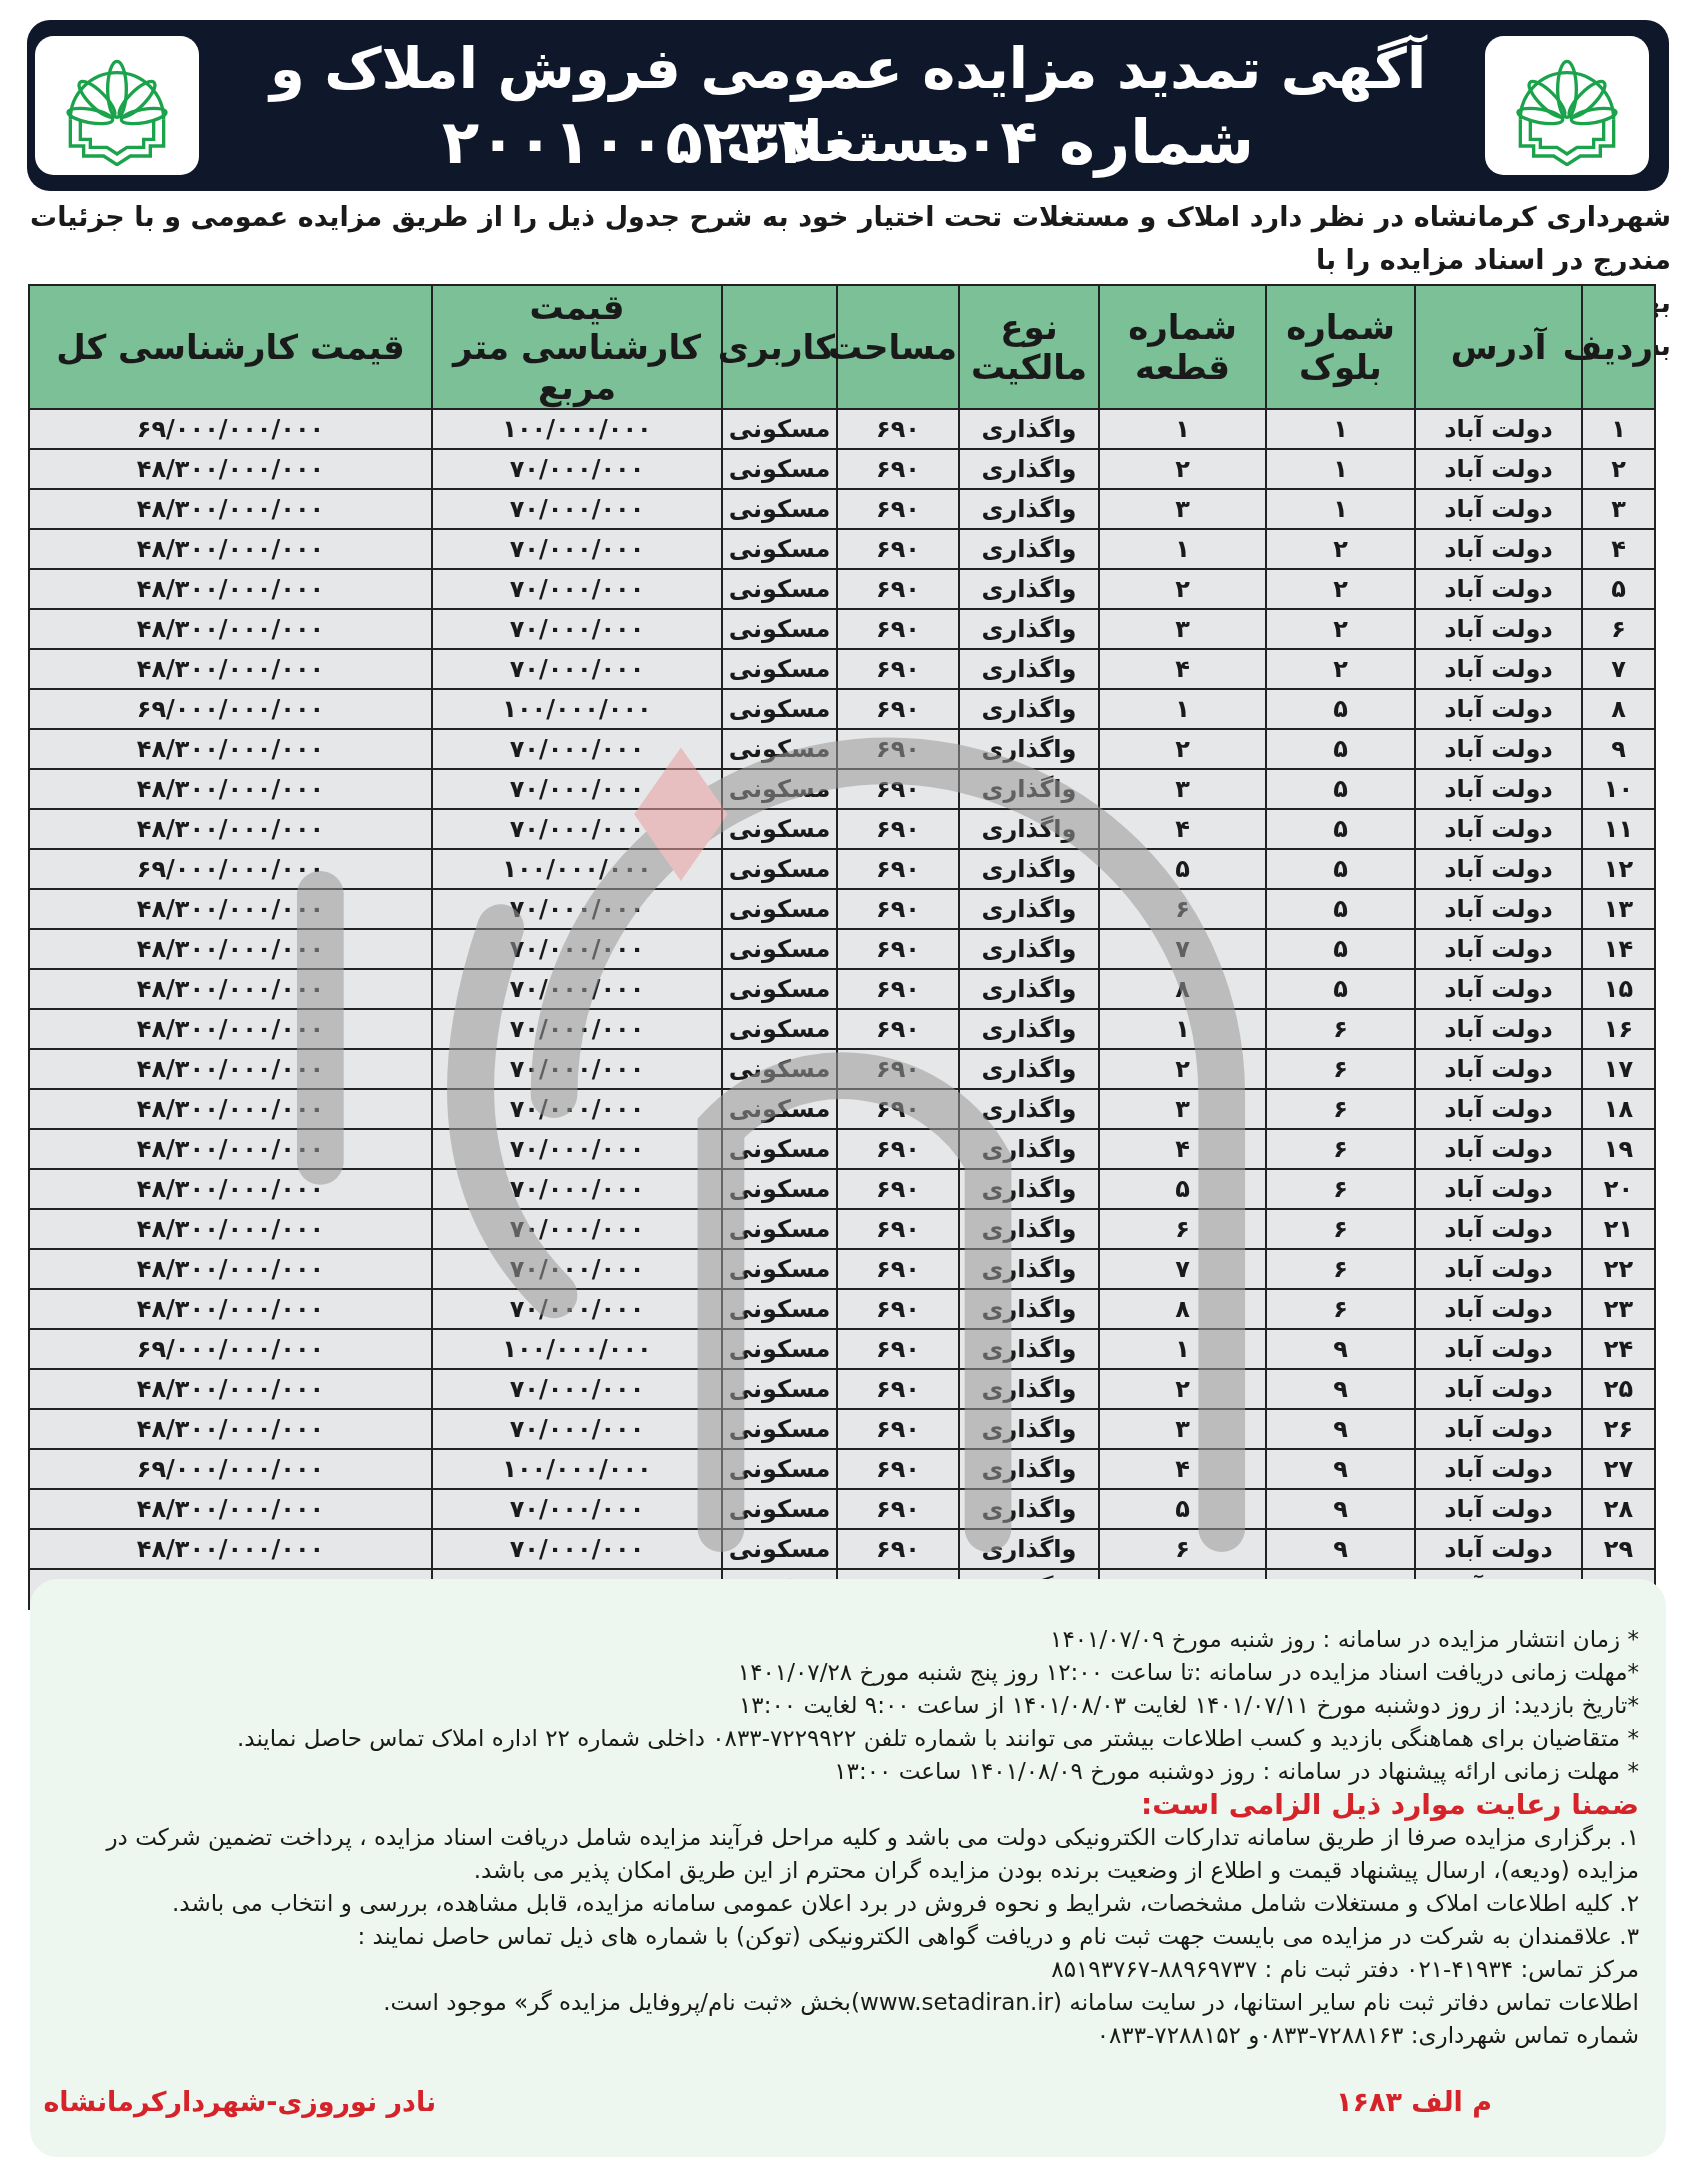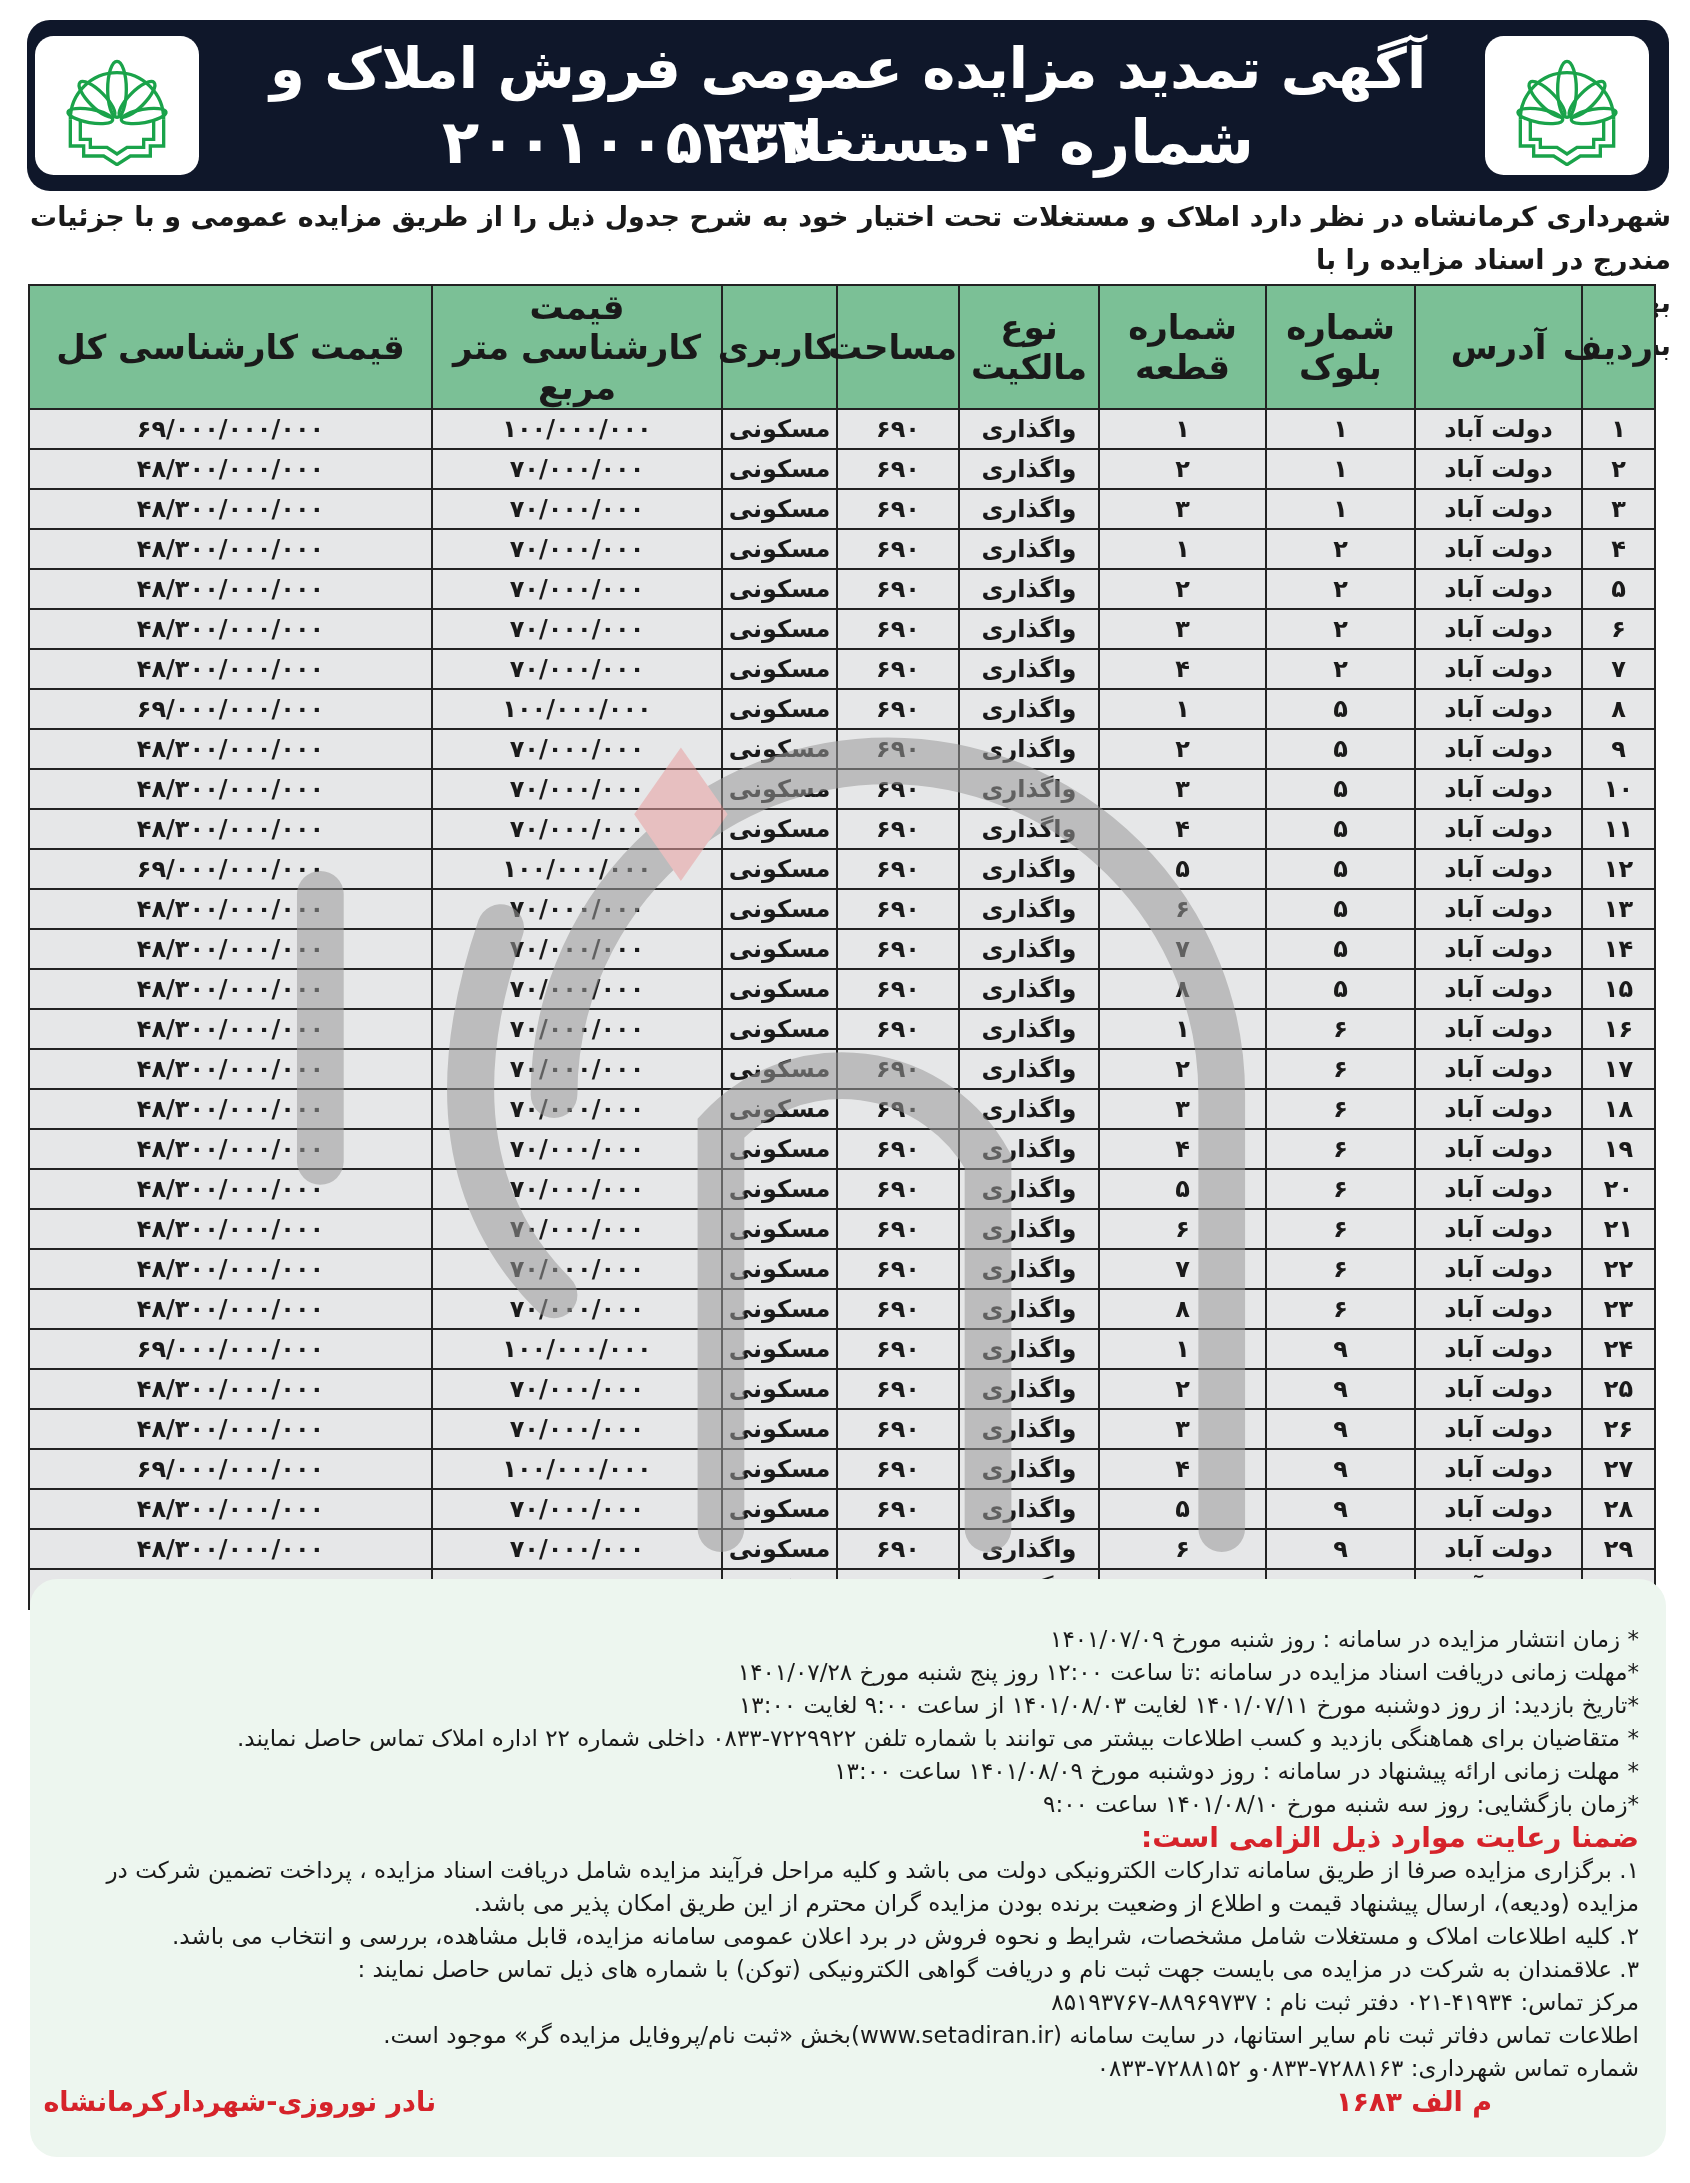--- a/index.html
+++ b/index.html
@@ -446,21 +446,20 @@
   <polygon points="690,80 760,180 690,280 620,180" fill="#e9a0a0"></polygon>
 </svg>
 
 <div class="notes">
   <div class="notes-inner">
     <p>* زمان انتشار مزایده در سامانه : روز شنبه مورخ ۱۴۰۱/۰۷/۰۹</p>
     <p>*مهلت  زمانی دریافت اسناد مزایده در سامانه :تا ساعت ۱۲:۰۰ روز پنج شنبه مورخ  ۱۴۰۱/۰۷/۲۸</p>
     <p>*تاریخ بازدید: از روز دوشنبه مورخ ۱۴۰۱/۰۷/۱۱ لغایت ۱۴۰۱/۰۸/۰۳ از ساعت ۹:۰۰ لغایت ۱۳:۰۰</p>
     <p>* متقاضیان برای هماهنگی بازدید و کسب اطلاعات بیشتر می توانند با شماره تلفن ۷۲۲۹۹۲۲-۰۸۳۳ داخلی شماره ۲۲ اداره املاک تماس حاصل نمایند.</p>
     <p>* مهلت زمانی ارائه پیشنهاد در سامانه : روز دوشنبه مورخ ۱۴۰۱/۰۸/۰۹ ساعت ۱۳:۰۰</p>
-    <p>*زمان بازگشایی: روز سه شنبه مورخ ۱۴۰۱/۰۸/۱۰ ساعت ۹:۰۰</p>
     <p class="notes-heading">ضمنا رعایت موارد ذیل الزامی است:</p>
     <p>۱. برگزاری مزایده صرفا از طریق سامانه تدارکات الکترونیکی دولت می باشد و کلیه مراحل فرآیند مزایده شامل دریافت اسناد مزایده ، پرداخت تضمین شرکت در مزایده (ودیعه)، ارسال پیشنهاد قیمت و اطلاع از وضعیت برنده بودن مزایده گران محترم از این طریق امکان پذیر می باشد.</p>
     <p>۲. کلیه اطلاعات املاک و مستغلات شامل مشخصات، شرایط و نحوه فروش در برد اعلان عمومی سامانه مزایده، قابل مشاهده، بررسی و انتخاب می باشد.</p>
     <p>۳. علاقمندان به شرکت در مزایده می بایست جهت ثبت نام و دریافت گواهی الکترونیکی (توکن) با شماره های ذیل تماس حاصل نمایند :</p>
     <p>مرکز تماس: ۴۱۹۳۴-۰۲۱  دفتر ثبت نام : ۸۸۹۶۹۷۳۷-۸۵۱۹۳۷۶۷</p>
     <p>اطلاعات تماس دفاتر ثبت نام سایر استانها، در سایت سامانه  (www.setadiran.ir)بخش «ثبت نام/پروفایل مزایده گر» موجود است.</p>
     <p>شماره تماس شهرداری: ۷۲۸۸۱۶۳-۰۸۳۳و ۷۲۸۸۱۵۲-۰۸۳۳</p>
   </div>
   <div class="sig right">م الف ۱۶۸۳</div>
   <div class="sig left">نادر نوروزی-شهردارکرمانشاه</div>

